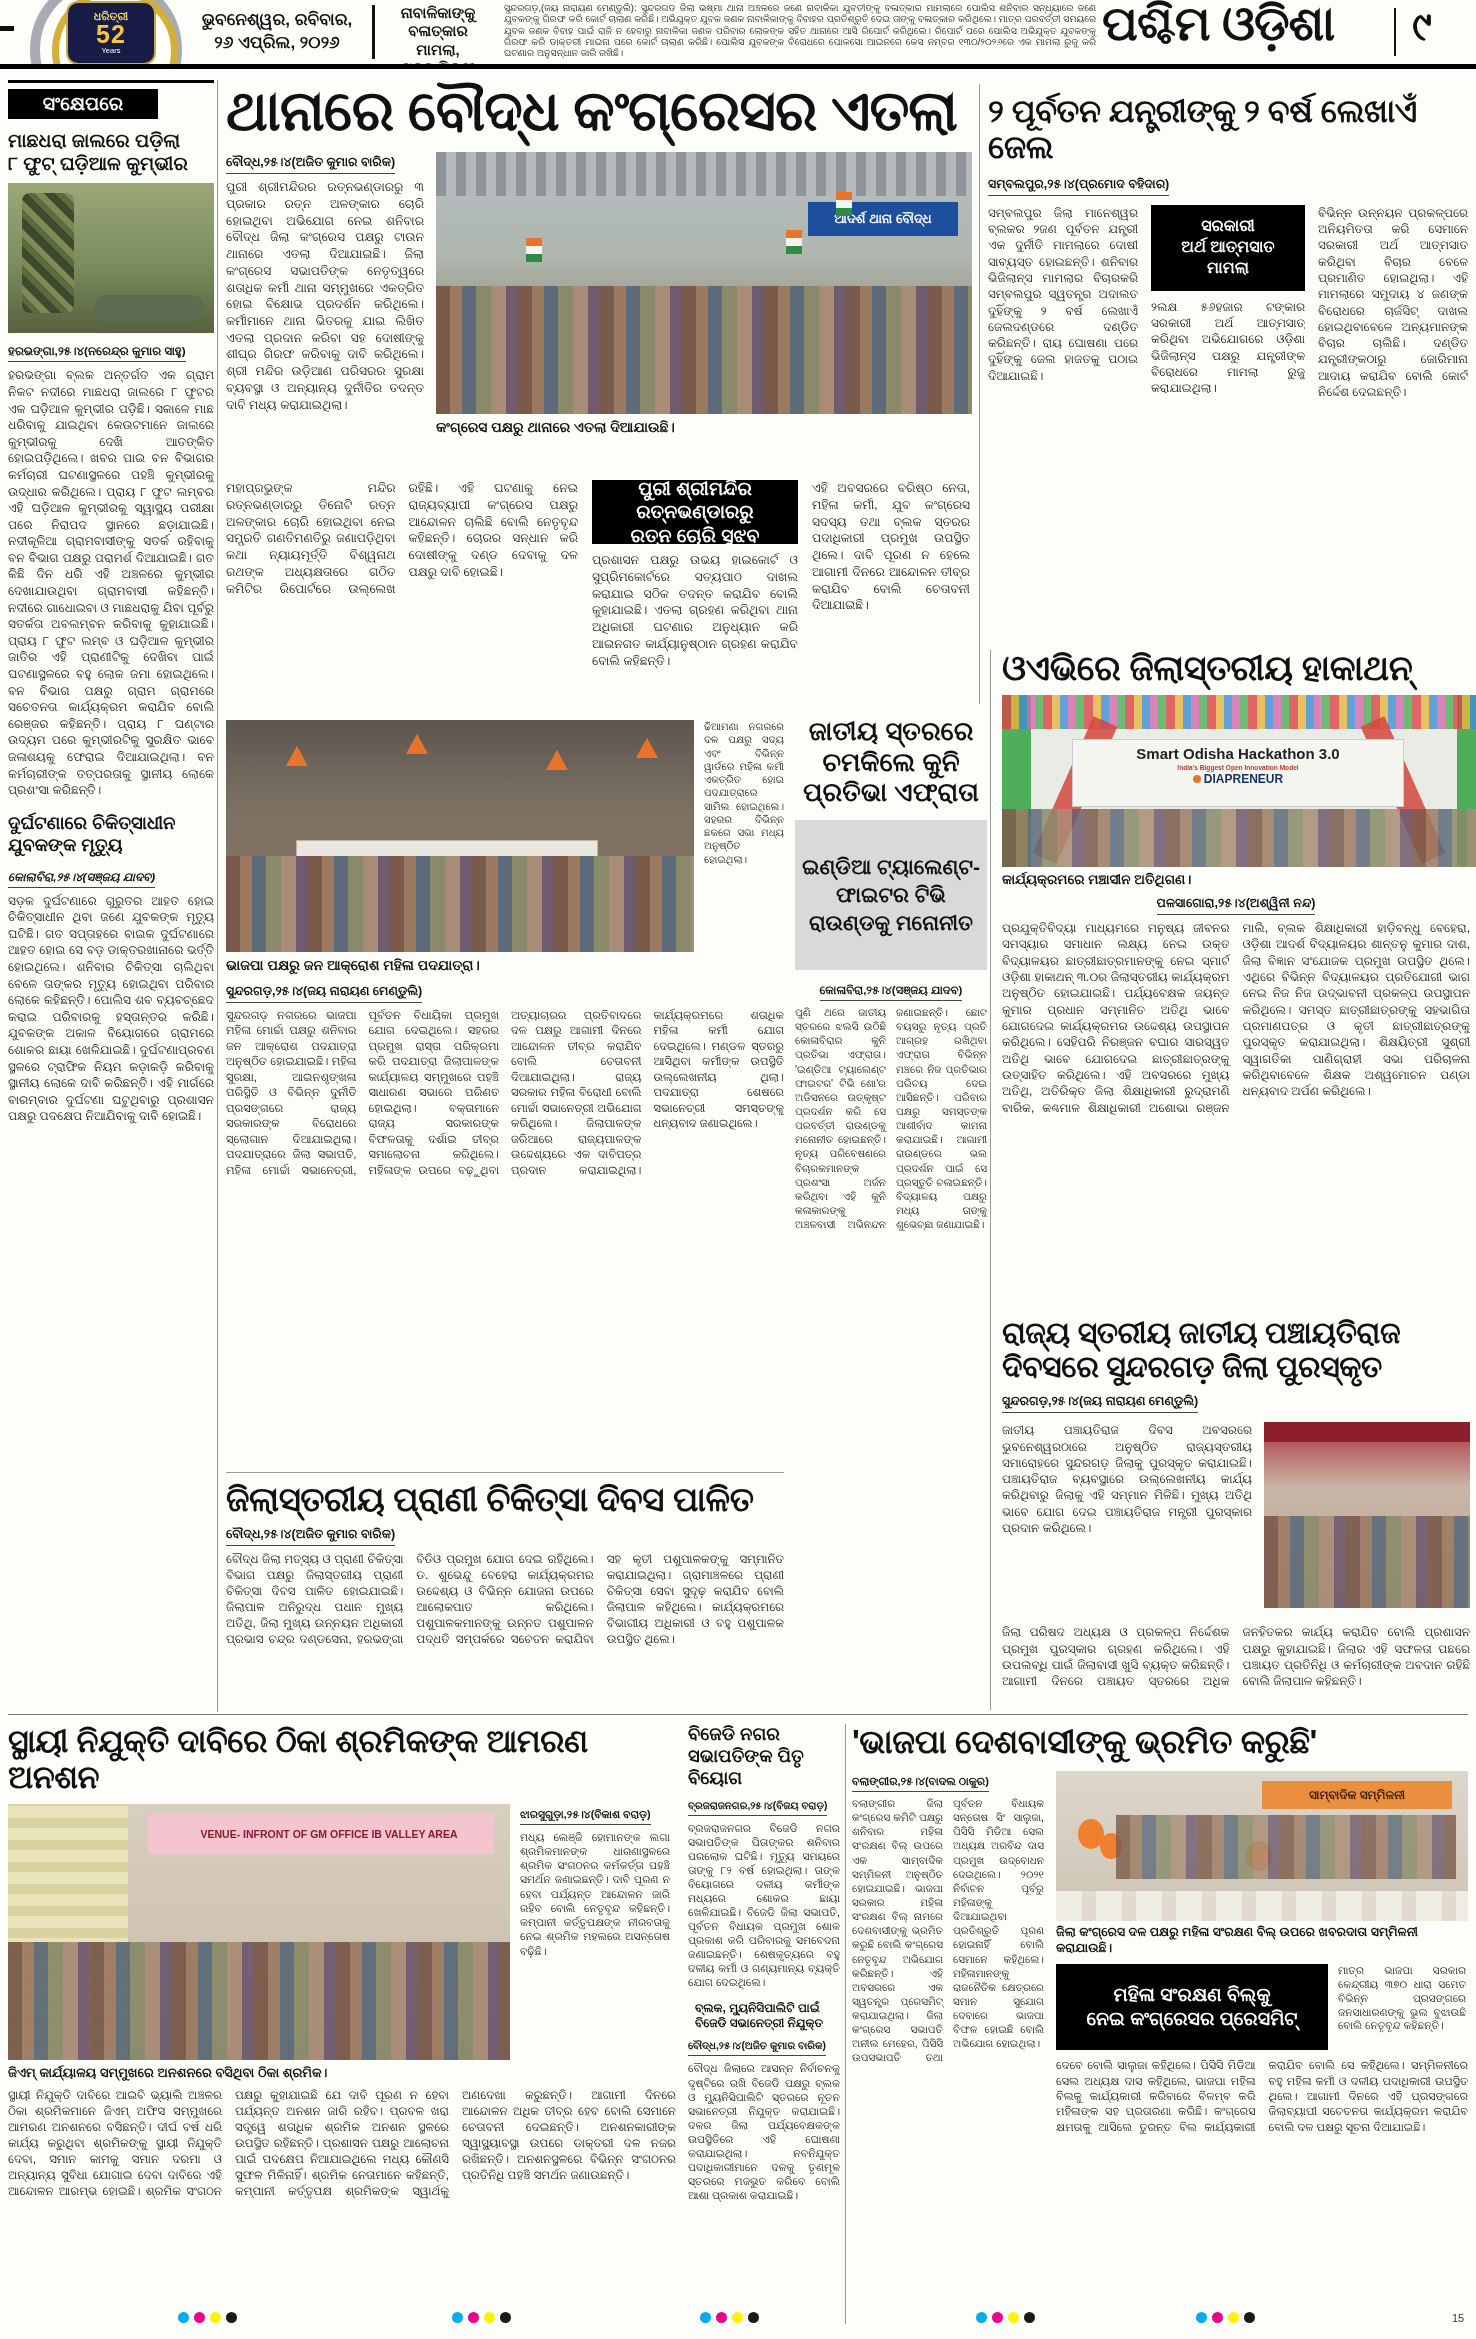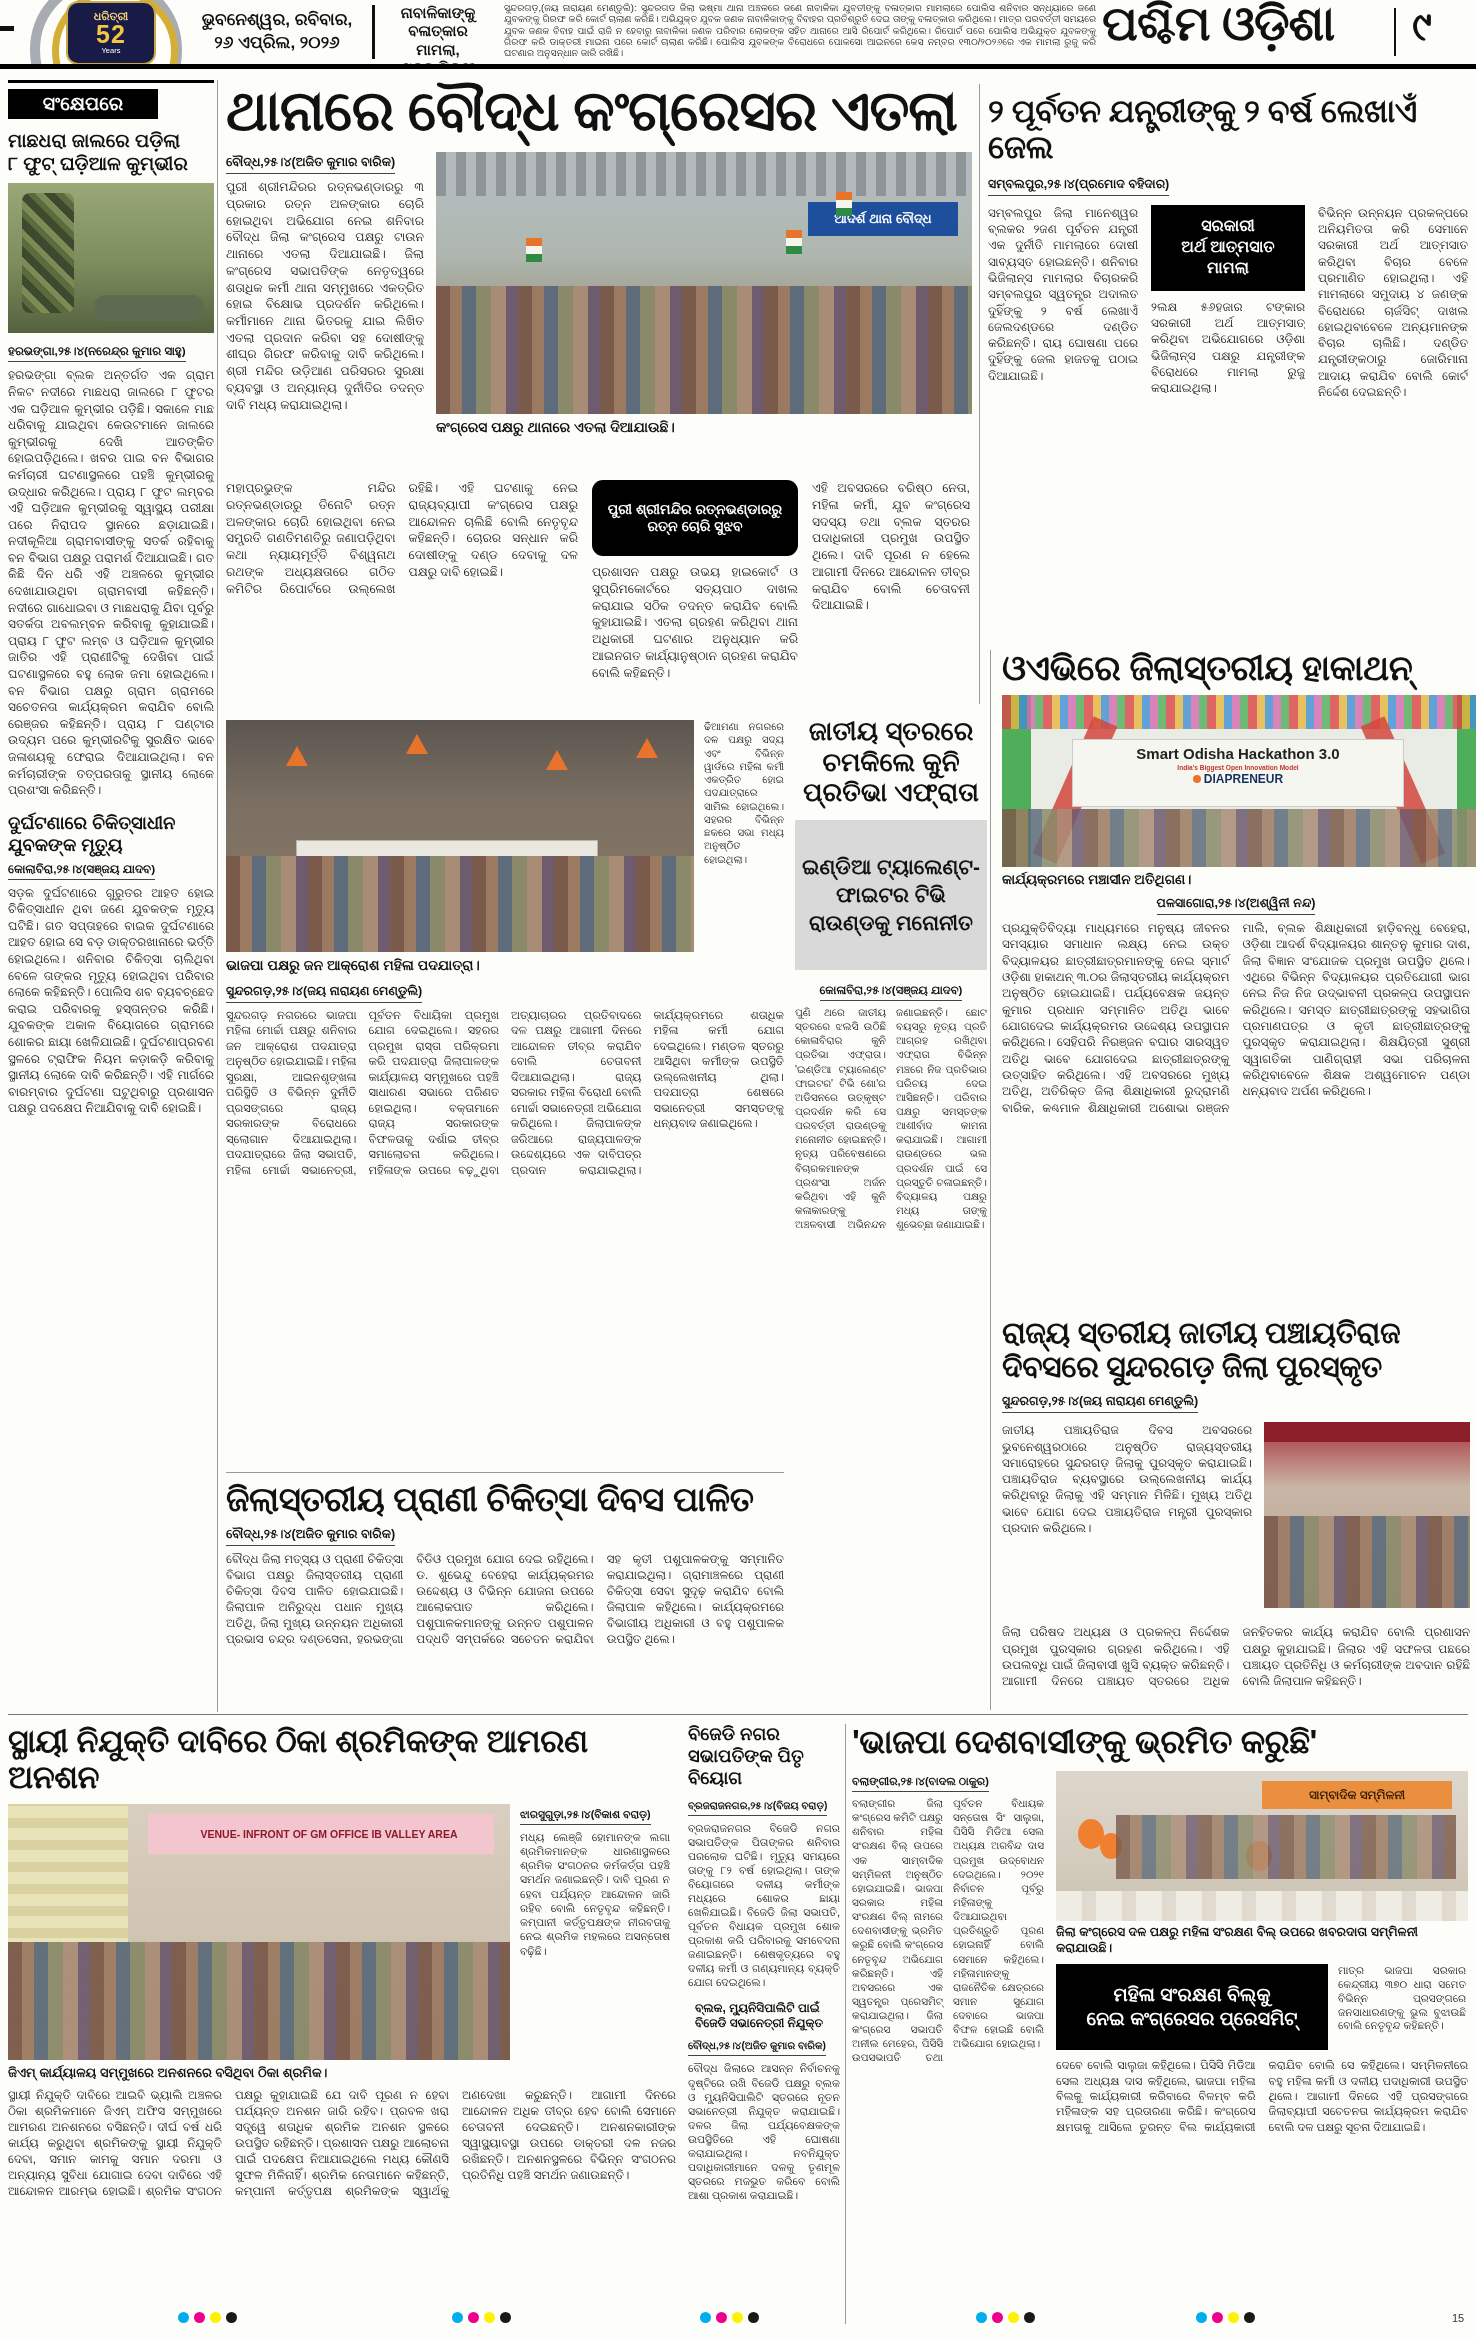--- a/index.html
+++ b/index.html
@@ -117,21 +117,21 @@
     <div class="h-sm ml" style="margin-top:10px;">ମାଛଧରା ଜାଲରେ ପଡ଼ିଲା
 ୮ ଫୁଟ୍ ଘଡ଼ିଆଳ କୁମ୍ଭୀର</div>
     <div class="photo ph-croc" style="width:100%;height:150px;margin-top:8px;">
       <div class="croc-person"></div>
       <div class="croc-body"></div>
     </div>
     <div style="margin-top:8px;"><span class="byline byline-u" style="font-size:11.8px;">ହରଭଙ୍ଗା,୨୫।୪(ନରେନ୍ଦ୍ର କୁମାର ସାହୁ)</span></div>
     <div class="bodytxt j" style="font-size:12.2px;">ହରଭଙ୍ଗା ବ୍ଲକ ଅନ୍ତର୍ଗତ ଏକ ଗ୍ରାମ ନିକଟ ନଦୀରେ ମାଛଧରା ଜାଲରେ ୮ ଫୁଟର ଏକ ଘଡ଼ିଆଳ କୁମ୍ଭୀର ପଡ଼ିଛି। ସକାଳେ ମାଛ ଧରିବାକୁ ଯାଇଥିବା କେଉଟମାନେ ଜାଲରେ କୁମ୍ଭୀରକୁ ଦେଖି ଆତଙ୍କିତ ହୋଇପଡ଼ିଥିଲେ। ଖବର ପାଇ ବନ ବିଭାଗର କର୍ମଚାରୀ ଘଟଣାସ୍ଥଳରେ ପହଞ୍ଚି କୁମ୍ଭୀରକୁ ଉଦ୍ଧାର କରିଥିଲେ। ପ୍ରାୟ ୮ ଫୁଟ ଲମ୍ବର ଏହି ଘଡ଼ିଆଳ କୁମ୍ଭୀରକୁ ସ୍ୱାସ୍ଥ୍ୟ ପରୀକ୍ଷା ପରେ ନିରାପଦ ସ୍ଥାନରେ ଛଡ଼ାଯାଇଛି। ନଦୀକୂଳିଆ ଗ୍ରାମବାସୀଙ୍କୁ ସତର୍କ ରହିବାକୁ ବନ ବିଭାଗ ପକ୍ଷରୁ ପରାମର୍ଶ ଦିଆଯାଇଛି। ଗତ କିଛି ଦିନ ଧରି ଏହି ଅଞ୍ଚଳରେ କୁମ୍ଭୀର ଦେଖାଯାଉଥିବା ଗ୍ରାମବାସୀ କହିଛନ୍ତି। ନଦୀରେ ଗାଧୋଇବା ଓ ମାଛଧରାକୁ ଯିବା ପୂର୍ବରୁ ସତର୍କତା ଅବଲମ୍ବନ କରିବାକୁ କୁହାଯାଇଛି। ପ୍ରାୟ ୮ ଫୁଟ ଲମ୍ବ ଓ ଘଡ଼ିଆଳ କୁମ୍ଭୀର ଜାତିର ଏହି ପ୍ରାଣୀଟିକୁ ଦେଖିବା ପାଇଁ ଘଟଣାସ୍ଥଳରେ ବହୁ ଲୋକ ଜମା ହୋଇଥିଲେ। ବନ ବିଭାଗ ପକ୍ଷରୁ ଗ୍ରାମ ଗ୍ରାମରେ ସଚେତନତା କାର୍ଯ୍ୟକ୍ରମ କରାଯିବ ବୋଲି ରେଞ୍ଜର କହିଛନ୍ତି। ପ୍ରାୟ ୮ ଘଣ୍ଟାର ଉଦ୍ୟମ ପରେ କୁମ୍ଭୀରଟିକୁ ସୁରକ୍ଷିତ ଭାବେ ଜଳାଶୟକୁ ଫେରାଇ ଦିଆଯାଇଥିଲା। ବନ କର୍ମଚାରୀଙ୍କ ତତ୍ପରତାକୁ ସ୍ଥାନୀୟ ଲୋକେ ପ୍ରଶଂସା କରିଛନ୍ତି।</div>
     <div class="h-sm ml" style="margin-top:14px;font-size:18px;">ଦୁର୍ଘଟଣାରେ ଚିକିତ୍ସାଧୀନ
 ଯୁବକଙ୍କ ମୃତ୍ୟୁ</div>
-    <div style="margin-top:2px;"><span class="byline byline-u" style="font-size:11.8px;">କୋଲାବିରା,୨୫।୪(ସଞ୍ଜୟ ଯାଦବ)</span></div>
+    <div style="margin-top:10px;font-style:italic;"><span class="byline byline-u" style="font-size:11.8px;">କୋଲାବିରା,୨୫।୪(ସଞ୍ଜୟ ଯାଦବ)</span></div>
     <div class="bodytxt j" style="font-size:12.2px;">ସଡ଼କ ଦୁର୍ଘଟଣାରେ ଗୁରୁତର ଆହତ ହୋଇ ଚିକିତ୍ସାଧୀନ ଥିବା ଜଣେ ଯୁବକଙ୍କ ମୃତ୍ୟୁ ଘଟିଛି। ଗତ ସପ୍ତାହରେ ବାଇକ ଦୁର୍ଘଟଣାରେ ଆହତ ହୋଇ ସେ ବଡ଼ ଡାକ୍ତରଖାନାରେ ଭର୍ତ୍ତି ହୋଇଥିଲେ। ଶନିବାର ଚିକିତ୍ସା ଚାଲିଥିବା ବେଳେ ତାଙ୍କର ମୃତ୍ୟୁ ହୋଇଥିବା ପରିବାର ଲୋକେ କହିଛନ୍ତି। ପୋଲିସ ଶବ ବ୍ୟବଚ୍ଛେଦ କରାଇ ପରିବାରକୁ ହସ୍ତାନ୍ତର କରିଛି। ଯୁବକଙ୍କ ଅକାଳ ବିୟୋଗରେ ଗ୍ରାମରେ ଶୋକର ଛାୟା ଖେଳିଯାଇଛି। ଦୁର୍ଘଟଣାପ୍ରବଣ ସ୍ଥଳରେ ଟ୍ରାଫିକ ନିୟମ କଡ଼ାକଡ଼ି କରିବାକୁ ସ୍ଥାନୀୟ ଲୋକେ ଦାବି କରିଛନ୍ତି। ଏହି ମାର୍ଗରେ ବାରମ୍ବାର ଦୁର୍ଘଟଣା ଘଟୁଥିବାରୁ ପ୍ରଶାସନ ପକ୍ଷରୁ ପଦକ୍ଷେପ ନିଆଯିବାକୁ ଦାବି ହୋଇଛି।</div>
   </div>
   <div class="vr" style="left:217px;top:80px;height:1632px;"></div>
 
   <div class="abs" style="left:226px;top:82px;width:746px;">
     <div class="h-xl">ଥାନାରେ ବୌଦ୍ଧ କଂଗ୍ରେସର ଏତଲା</div>
     <div style="display:flex;gap:12px;margin-top:12px;">
       <div style="width:198px;height:318px;overflow:hidden;">
         <span class="byline byline-u">ବୌଦ୍ଧ,୨୫।୪(ଅଜିତ କୁମାର ବାରିକ)</span>
         <div class="bodytxt j">ପୁରୀ ଶ୍ରୀମନ୍ଦିରର ରତ୍ନଭଣ୍ଡାରରୁ ୩ ପ୍ରକାର ରତ୍ନ ଅଳଙ୍କାର ଚୋରି ହୋଇଥିବା ଅଭିଯୋଗ ନେଇ ଶନିବାର ବୌଦ୍ଧ ଜିଲା କଂଗ୍ରେସ ପକ୍ଷରୁ ଟାଉନ ଥାନାରେ ଏତଲା ଦିଆଯାଇଛି। ଜିଲା କଂଗ୍ରେସ ସଭାପତିଙ୍କ ନେତୃତ୍ୱରେ ଶତାଧିକ କର୍ମୀ ଥାନା ସମ୍ମୁଖରେ ଏକତ୍ରିତ ହୋଇ ବିକ୍ଷୋଭ ପ୍ରଦର୍ଶନ କରିଥିଲେ। କର୍ମୀମାନେ ଥାନା ଭିତରକୁ ଯାଇ ଲିଖିତ ଏତଲା ପ୍ରଦାନ କରିବା ସହ ଦୋଷୀଙ୍କୁ ଶୀଘ୍ର ଗିରଫ କରିବାକୁ ଦାବି କରିଥିଲେ। ଶ୍ରୀ ମନ୍ଦିର ଉଡ଼ିଆଣ ପରିସରର ସୁରକ୍ଷା ବ୍ୟବସ୍ଥା ଓ ଅନ୍ୟାନ୍ୟ ଦୁର୍ନୀତିର ତଦନ୍ତ ଦାବି ମଧ୍ୟ କରାଯାଇଥିଲା।</div>
@@ -156,21 +156,21 @@
               <span class="f-g"></span>
             </div>
           <div class="crowd" style="position:absolute;left:0;bottom:0;width:100%;height:128px;"></div>
         </div>
         <div class="cap" style="margin-top:5px;">କଂଗ୍ରେସ ପକ୍ଷରୁ ଥାନାରେ ଏତଲା ଦିଆଯାଉଛି।</div>
       </div>
     </div>
     <div style="display:flex;gap:14px;margin-top:10px;">
       <div class="bodytxt j cols2" style="width:352px;height:238px;overflow:hidden;">ମହାପ୍ରଭୁଙ୍କ ମନ୍ଦିର ରତ୍ନଭଣ୍ଡାରରୁ ତିନୋଟି ରତ୍ନ ଅଳଙ୍କାର ଚୋରି ହୋଇଥିବା ନେଇ ସମ୍ପ୍ରତି ଗଣତିମଣତିରୁ ଜଣାପଡ଼ିଥିବା କଥା ନ୍ୟାୟମୂର୍ତ୍ତି ବିଶ୍ୱନାଥ ରଥଙ୍କ ଅଧ୍ୟକ୍ଷତାରେ ଗଠିତ କମିଟିର ରିପୋର୍ଟରେ ଉଲ୍ଲେଖ ରହିଛି। ଏହି ଘଟଣାକୁ ନେଇ ରାଜ୍ୟବ୍ୟାପୀ କଂଗ୍ରେସ ପକ୍ଷରୁ ଆନ୍ଦୋଳନ ଚାଲିଛି ବୋଲି ନେତୃବୃନ୍ଦ କହିଛନ୍ତି। ଚୋରର ସନ୍ଧାନ କରି ଦୋଷୀଙ୍କୁ ଦଣ୍ଡ ଦେବାକୁ ଦଳ ପକ୍ଷରୁ ଦାବି ହୋଇଛି।</div>
       <div style="width:206px;">
-        <div class="blackbox ml" style="width:206px;height:76px;font-size:14px;line-height:1.25;border-radius:11px;">ପୁରୀ ଶ୍ରୀମନ୍ଦିର ରତ୍ନଭଣ୍ଡାରରୁ
+        <div class="blackbox ml" style="width:206px;height:64px;font-size:19px;line-height:1.25;">ପୁରୀ ଶ୍ରୀମନ୍ଦିର ରତ୍ନଭଣ୍ଡାରରୁ
 ରତ୍ନ ଚୋରି ସୁଝବ</div>
         <div class="bodytxt j" style="margin-top:8px;height:140px;overflow:hidden;">ପ୍ରଶାସନ ପକ୍ଷରୁ ଉଭୟ ହାଇକୋର୍ଟ ଓ ସୁପ୍ରିମକୋର୍ଟରେ ସତ୍ୟପାଠ ଦାଖଲ କରାଯାଇ ସଠିକ ତଦନ୍ତ କରାଯିବ ବୋଲି କୁହାଯାଇଛି। ଏତଲା ଗ୍ରହଣ କରିଥିବା ଥାନା ଅଧିକାରୀ ଘଟଣାର ଅନୁଧ୍ୟାନ କରି ଆଇନଗତ କାର୍ଯ୍ୟାନୁଷ୍ଠାନ ଗ୍ରହଣ କରାଯିବ ବୋଲି କହିଛନ୍ତି।</div>
       </div>
       <div class="bodytxt j" style="width:158px;height:238px;overflow:hidden;">ଏହି ଅବସରରେ ବରିଷ୍ଠ ନେତା, ମହିଳା କର୍ମୀ, ଯୁବ କଂଗ୍ରେସ ସଦସ୍ୟ ତଥା ବ୍ଲକ ସ୍ତରର ପଦାଧିକାରୀ ପ୍ରମୁଖ ଉପସ୍ଥିତ ଥିଲେ। ଦାବି ପୂରଣ ନ ହେଲେ ଆଗାମୀ ଦିନରେ ଆନ୍ଦୋଳନ ତୀବ୍ର କରାଯିବ ବୋଲି ଚେତାବନୀ ଦିଆଯାଇଛି।</div>
     </div>
   </div>
   <div class="vr" style="left:979px;top:84px;height:620px;"></div>
 
   <div class="abs" style="left:988px;top:94px;width:482px;">
     <div class="h-lg" style="font-size:32px;">୨ ପୂର୍ବତନ ଯନ୍ତ୍ରୀଙ୍କୁ ୨ ବର୍ଷ ଲେଖାଏଁ ଜେଲ</div>

